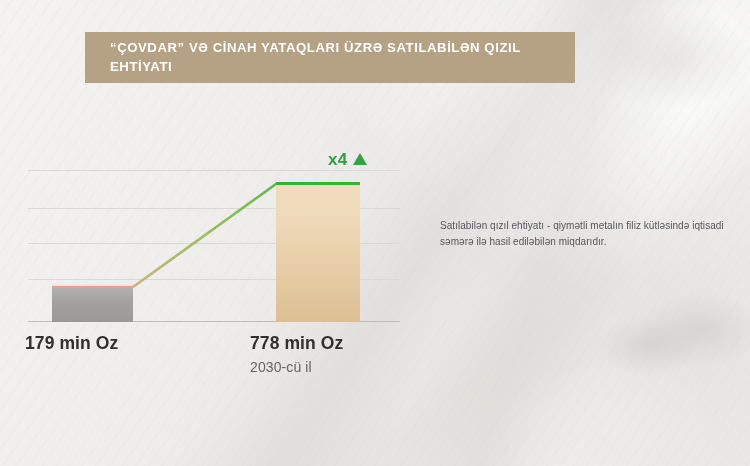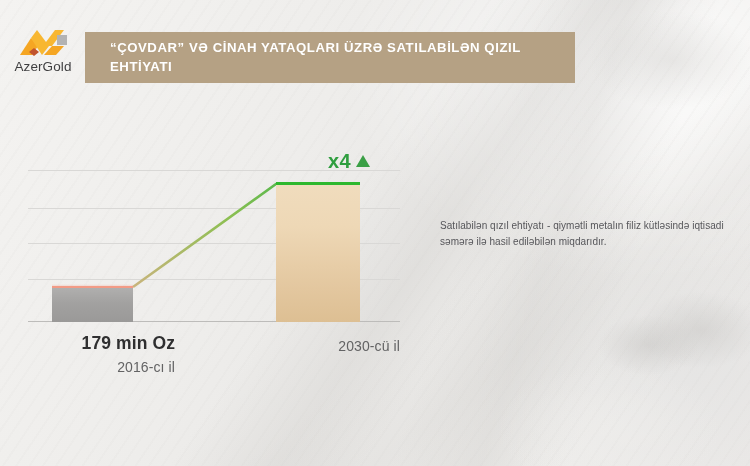--- a/index.html
+++ b/index.html
@@ -76,63 +76,49 @@
   }
   .bar-2023{
     left:248px;width:84px;height:137px;
     background:linear-gradient(180deg,#f0dcbd 0%, #eed8b6 30%, #e3c79f 75%, #ddbf93 100%);
     border-top:3px solid #2eb82e;
   }
   .connector{position:absolute;left:0;top:0;width:372px;height:152px;overflow:visible;}
 
   .multiplier{
     position:absolute;left:300px;top:0px;
-    color:#2f9e3f;font-weight:bold;font-size:20px;letter-spacing:.3px;
+    color:#2f9e3f;font-weight:bold;font-size:17px;letter-spacing:.3px;
     display:flex;align-items:center;gap:5px;
   }
   .tri{
     width:0;height:0;border-left:7px solid transparent;border-right:7px solid transparent;
     border-bottom:12px solid #3a9f45;display:inline-block;position:relative;top:-1px;
   }
 
   .xlabels{position:absolute;left:0;top:183px;width:372px;}
-  .xgroup{position:absolute;text-align:right;}
+  .xgroup{position:absolute;text-align:left;}
   .xgroup.g1{left:-3px;width:150px;}
   .xgroup.g2{left:222px;width:150px;}
   .xval{font-size:17.5px;font-weight:bold;color:#2f2f30;letter-spacing:.1px;}
   .xyear{font-size:14px;color:#636364;margin-top:5px;letter-spacing:.1px;}
 
   
   .desc{
     position:absolute;left:440px;top:218px;width:300px;
     font-size:10px;line-height:1.62;color:#56565a;letter-spacing:.05px;
   }
 </style>
 </head>
 <body>
 
 <div id="stage">
   <div class="tex a"></div>
   <div class="tex b"></div>
   <div class="tex c"></div>
 
-  <div class="logo">
-    <div class="logo-mark">
-      <svg width="50" height="28" viewBox="0 0 50 28">
-        <polygon points="2,27 13,10 20,18 14,27" fill="#f5a623"></polygon>
-        <polygon points="13,10 19,2 31,18 24,27 18,18" fill="#f8b731"></polygon>
-        <polygon points="26,18 38,2 45,2 33,18 41,18 34,27 26,27" fill="#f5a623" opacity="0"></polygon>
-        <polygon points="25,18 37,2 46,2 34,18" fill="#f8b731"></polygon>
-        <polygon points="34,18 46,18 38,27 26,27" fill="#f5a623"></polygon>
-        <rect x="39" y="7" width="10" height="10" fill="#b3b3b3"></rect>
-        <polygon points="16,20 21,24 16,28 11,24" fill="#c1542e"></polygon>
-      </svg>
-    </div>
-    <div class="logo-word">AzerGold</div>
-  </div>
 
   <div class="banner">
     <h1>“ÇOVDAR” VƏ CİNAH YATAQLARI ÜZRƏ SATILABİLƏN QIZIL EHTİYATI</h1>
   </div>
 
   <div class="chart">
 
     <div class="multiplier">
       <span>x4</span>
       <span class="tri"></span>
@@ -156,22 +142,22 @@
         <polyline points="105,117 248,14 332,14" fill="none" stroke="url(#connGrad)" stroke-width="2.6"></polyline>
       </svg>
 
       <div class="bar bar-2016"></div>
       <div class="bar bar-2023"></div>
     </div>
 
     <div class="xlabels">
       <div class="xgroup g1">
         <div class="xval">179 min Oz</div>
-        <div class="xyear">2016-cı il</div>
       </div>
       <div class="xgroup g2">
+        <div class="xval">778 min Oz</div>
         <div class="xyear">2030-cü il</div>
       </div>
     </div>
   </div>
 
   <div class="desc">Satılabilən qızıl ehtiyatı - qiymətli metalın filiz kütləsində iqtisadi səmərə ilə hasil ediləbilən miqdarıdır.</div>
 </div>
 
 </body></html>

